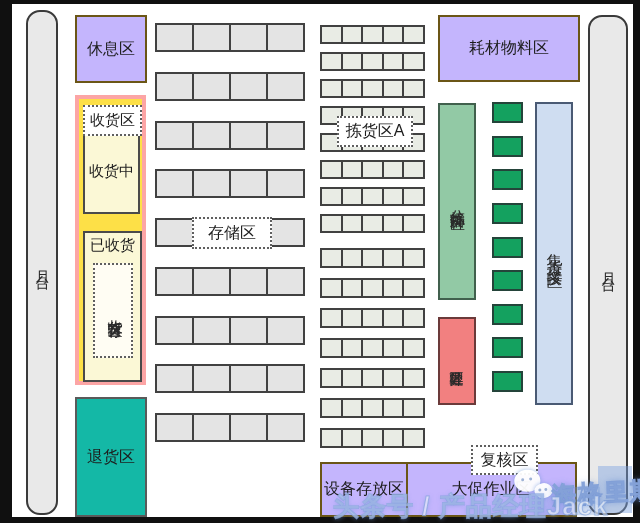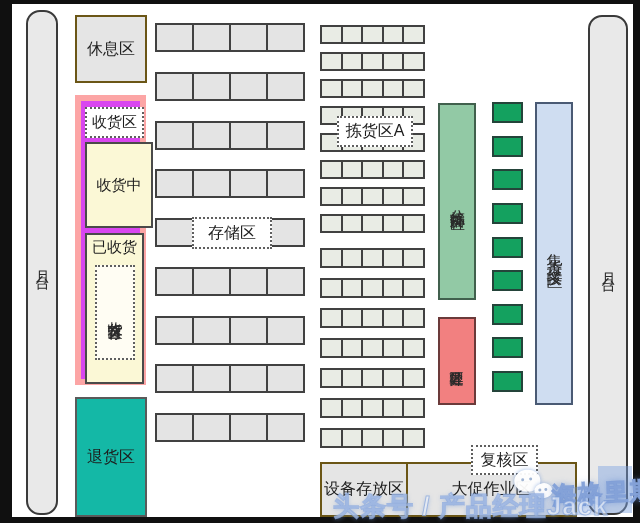--- a/index.html
+++ b/index.html
@@ -16,27 +16,27 @@
     position:absolute; background:#e9e9e9; border:2px solid #3a3a3a;
     border-radius:14px; display:flex; align-items:center; justify-content:center;
     z-index:1;
   }
   .vtext { writing-mode: vertical-rl; text-orientation: upright; letter-spacing:4px; font-size:15px; color:#2a2a2a; }
   
   .zone {
     position:absolute; display:flex; align-items:center; justify-content:center;
     font-size:16px; z-index:1; text-align:center;
   }
-  .orange { background:#e5e5e5; border:2px solid #6b5616; }
+  .orange { background:#c4b5fd; border:2px solid #6b5616; }
   .paleyellow { background:#fbf8d6; border:2px solid #4a4a4a; }
   .pink { background:#14b8a6; border:2px solid #5a5a5a; }
   .red { background:#f28080; border:2px solid #6b3a3a; }
   .greenbar { background:#92c9a5; border:2px solid #41604d; }
   .bluebar { background:#cfddf1; border:2px solid #4a5a74; }
-  .whitebox { background:#d946ef; border:6px solid #fca5a5; }
+  .whitebox { background:#fde047; border:4px solid #fca5a5;font-family:Liberation Mono, monospace; }
   
   .dlabel {
     position:absolute; background:#ffffff; border:2px dotted #5f5f5f;
     display:flex; align-items:center; justify-content:center; font-size:16px; z-index:2;
   }
   
   .grid-col { position:absolute; display:flex; flex-direction:column; justify-content:space-between; z-index:1; }
   .grow { display:flex; border:2px solid #414141; width:100%; }
   .storage .grow { height:29px; }
   .picka .grow { height:19px; }
@@ -89,21 +89,21 @@
     <span class="vtext">月台</span>
   </div>
   <div class="dock" style="left:588px; top:15px; width:40px; height:500px;">
     <span class="vtext">月台</span>
   </div>
 
   <div class="zone orange" style="left:75px; top:15px; width:72px; height:68px;">休息区</div>
 
   <div class="zone whitebox" style="left:75px; top:95px; width:71px; height:290px; display:block;">
     <div class="dlabel" style="left:4px; top:6px; width:59px; height:31px; font-size:15px;">收货区</div>
-    <div class="zone paleyellow" style="left:4px; top:41px; width:68px; height:86px; font-size:15px;">收货中</div>
+    <div class="zone paleyellow" style="left:4px; top:29px; width:57px; height:86px; font-size:15px;">收货中</div>
     <div id="recv-received" class="zone paleyellow" style="left:4px; top:132px; width:59px; height:151px; display:flex; align-items:center;">
       <span class="hdr">已收货</span>
       <div id="staging">
         <span class="vtext">收货暂存区</span>
       </div>
     </div>
   </div>
 
   <div class="zone pink" style="left:75px; top:397px; width:72px; height:120px;">退货区</div>
 
@@ -270,20 +270,21 @@
       </div>
       <div class="grow">
         <div class="gcell"></div>
         <div class="gcell"></div>
         <div class="gcell"></div>
         <div class="gcell"></div>
         <div class="gcell"></div>
       </div>
     </div>
 
+  <div class="zone orange" style="left:438px; top:15px; width:142px; height:67px;">耗材物料区</div>
 
   <div class="zone greenbar" style="left:438px; top:103px; width:38px; height:197px;">
     <span class="vtext" style="letter-spacing:2px;">分拣播种区</span>
   </div>
 
   <div class="zone red" style="left:438px; top:317px; width:38px; height:88px;">
     <span class="vtext" style="letter-spacing:0; font-size:14px;">异常处理区</span>
   </div>
 
   <div class="slots" style="left:492px; top:102px; width:31px; height:290px;">

